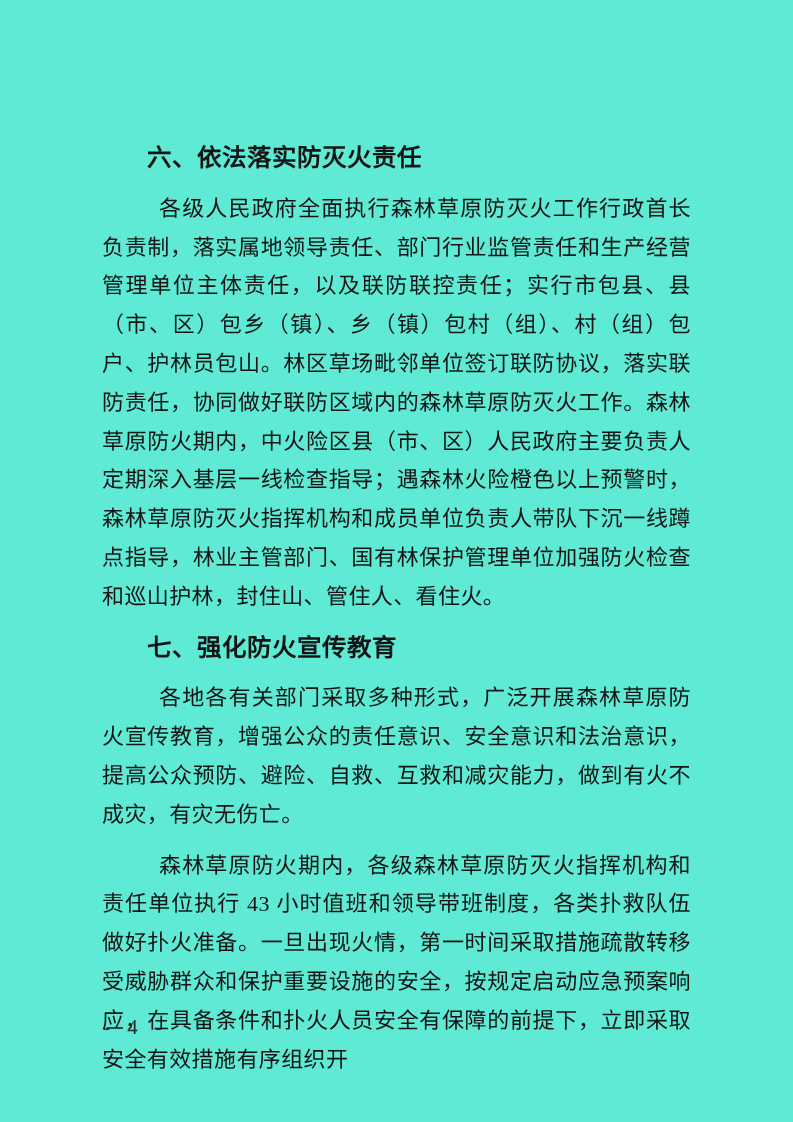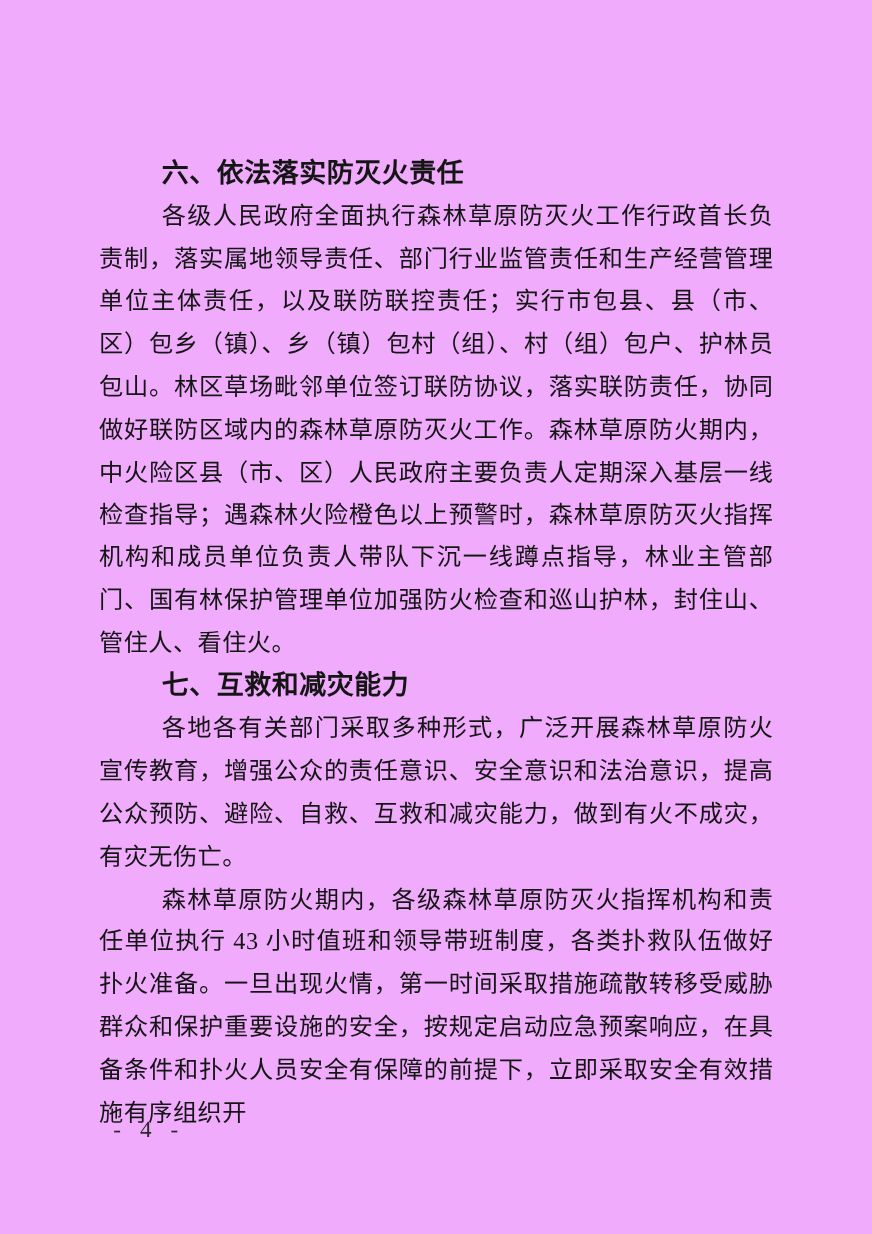--- a/index.html
+++ b/index.html
@@ -4,42 +4,42 @@
 <style>
   html, body {
     margin: 0;
     padding: 0;
     background: #ffffff;
   }
   .page {
     position: relative;
     width: 793px;
     height: 1122px;
-    background: #f0abfc;
+    background: #5eead4;
     overflow: hidden;
   }
   .content {
     position: absolute;
     left: 90px;
     top: 139px;
     width: 613px;
   }
   .section-heading {
     margin: 0;
     padding-left: 57px;
     font-family: "Liberation Sans", "DejaVu Sans", sans-serif;
     font-weight: 700;
     font-size: 24.5px;
     line-height: 38.8px;
     color: #151515;
     letter-spacing: 0.5px;
     white-space: nowrap;
   }
   .body-para {
-    margin: 0;
+    margin: 12px;
     font-family: "Liberation Serif", "DejaVu Serif", serif;
     font-size: 22px;
     line-height: 38.8px;
     color: #151515;
     text-align: justify;
     text-justify: inter-ideograph;
     text-indent: 57px;
     letter-spacing: 0.4px;
   }
   .page-footer {
@@ -58,21 +58,21 @@
 
 <div class="page">
   <main class="content">
 
     <section>
       <h2 class="section-heading">六、依法落实防灭火责任</h2>
       <p class="body-para">各级人民政府全面执行森林草原防灭火工作行政首长负责制，落实属地领导责任、部门行业监管责任和生产经营管理单位主体责任，以及联防联控责任；实行市包县、县（市、区）包乡（镇）、乡（镇）包村（组）、村（组）包户、护林员包山。林区草场毗邻单位签订联防协议，落实联防责任，协同做好联防区域内的森林草原防灭火工作。森林草原防火期内，中火险区县（市、区）人民政府主要负责人定期深入基层一线检查指导；遇森林火险橙色以上预警时，森林草原防灭火指挥机构和成员单位负责人带队下沉一线蹲点指导，林业主管部门、国有林保护管理单位加强防火检查和巡山护林，封住山、管住人、看住火。</p>
     </section>
 
     <section>
-      <h2 class="section-heading">七、互救和减灾能力</h2>
+      <h2 class="section-heading">七、强化防火宣传教育</h2>
       <p class="body-para">各地各有关部门采取多种形式，广泛开展森林草原防火宣传教育，增强公众的责任意识、安全意识和法治意识，提高公众预防、避险、自救、互救和减灾能力，做到有火不成灾，有灾无伤亡。</p>
     </section>
 
     <section>
       <p class="body-para">森林草原防火期内，各级森林草原防灭火指挥机构和责任单位执行 43 小时值班和领导带班制度，各类扑救队伍做好扑火准备。一旦出现火情，第一时间采取措施疏散转移受威胁群众和保护重要设施的安全，按规定启动应急预案响应，在具备条件和扑火人员安全有保障的前提下，立即采取安全有效措施有序组织开</p>
     </section>
 
   </main>
 
   <footer class="page-footer">

